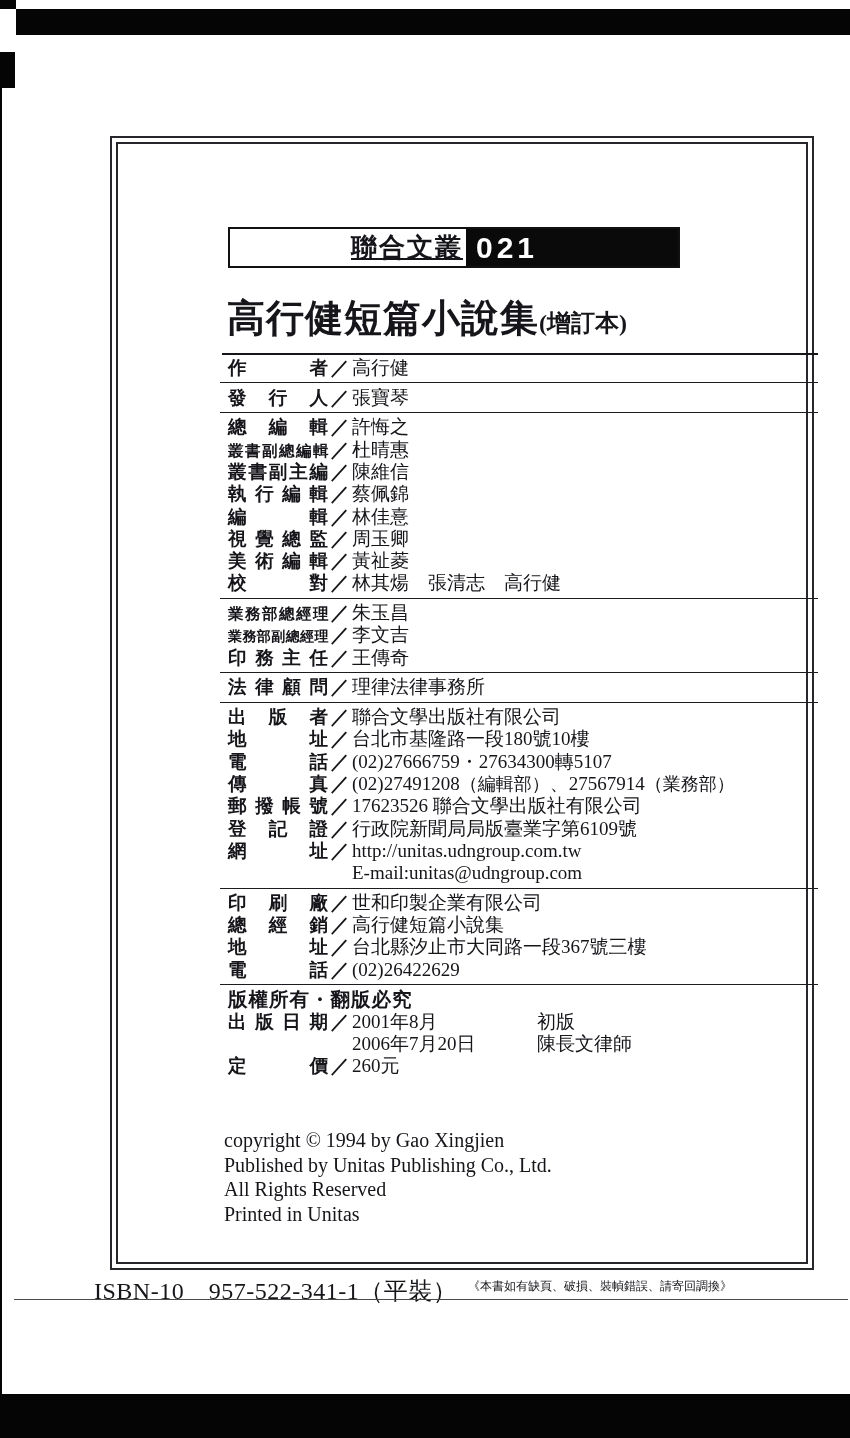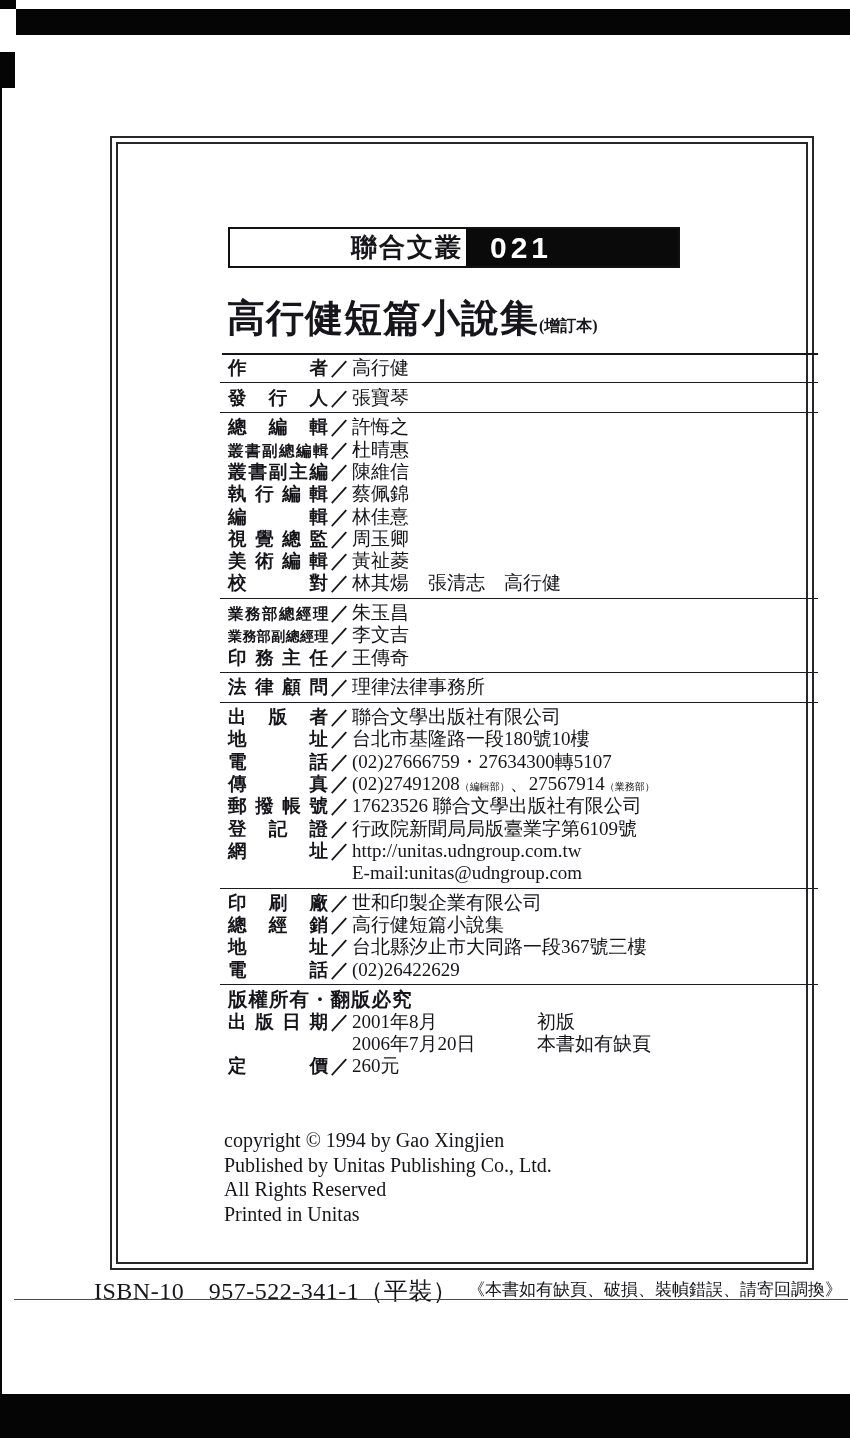--- a/index.html
+++ b/index.html
@@ -11,51 +11,51 @@
   .art{position:absolute;background:#050505;}
   
   .frame{position:absolute;left:110px;top:136px;width:704px;height:1134px;
     border:2px solid #26262b;box-sizing:border-box;}
   .frame-inner{position:absolute;left:4px;top:4px;right:4px;bottom:4px;
     border:2px solid #26262b;}
   
   .series-box{position:absolute;left:228px;top:227px;width:452px;height:41px;
     border:2.5px solid #111;box-sizing:border-box;display:flex;align-items:stretch;}
   .series-label{width:236px;display:flex;align-items:center;justify-content:flex-end;
-    font-family:"Liberation Sans",sans-serif;font-weight:600;font-size:26px;letter-spacing:2px;padding-right:3px;box-sizing:border-box;}
+    font-family:"Liberation Sans",sans-serif;font-weight:600;font-size:26px;letter-spacing:2px;padding-right:3px;box-sizing:border-box;text-decoration:underline;}
   .series-num{flex:1;background:#0a0a0a;color:#fff;display:flex;align-items:center;
-    font-family:"Liberation Sans",sans-serif;font-weight:700;font-size:30px;letter-spacing:4px;padding-left:24px;}
+    font-family:"Liberation Sans",sans-serif;font-weight:700;font-size:30px;letter-spacing:4px;padding-left:10px;}
   
   .book-title{position:absolute;left:227px;top:293px;white-space:nowrap;
     font-weight:900;font-size:38px;letter-spacing:1px;font-family:"Liberation Serif",serif;}
-  .title-suffix{font-size:16px;font-weight:600;letter-spacing:0;}
+  .title-suffix{font-size:24px;font-weight:600;letter-spacing:0;}
   .title-rule{position:absolute;left:222px;top:353px;width:596px;height:2px;background:#15151a;}
   
   .rows{position:absolute;left:228px;top:357px;width:590px;}
   .row{display:flex;align-items:baseline;line-height:22.3px;height:22.3px;white-space:nowrap;}
   .lbl{display:inline-flex;justify-content:space-between;width:100px;flex-shrink:0;
     font-family:"Liberation Sans",sans-serif;font-weight:700;font-size:18.5px;}
   .lbl.c6{font-size:15.5px;letter-spacing:-0.5px;}
   .lbl.c7{font-size:14px;letter-spacing:-0.5px;}
   .slash{width:24px;flex-shrink:0;text-align:center;font-weight:700;font-size:18.5px;
     font-family:"Liberation Sans",sans-serif;}
   .val{font-family:"Liberation Serif",serif;font-size:19px;}
-  .val .sm{font-size:10px;}
+  .val .sm{font-size:18px;}
   .indent{margin-left:124px;}
   .rule{border:none;border-top:1.7px solid #1b1b20;margin:3.2px 0 3.2px -8px;width:calc(100% + 8px);height:0;}
   .plain{font-family:"Liberation Sans",sans-serif;font-weight:700;font-size:19.5px;letter-spacing:1px;}
   .datecol{display:inline-block;width:185px;}
   
   .copyright{position:absolute;left:224px;top:1128px;font-size:20px;line-height:24.5px;
     font-family:"Liberation Serif",serif;}
   .copyright div{height:24.5px;}
   
   .isbn{position:absolute;left:94px;top:1275px;font-size:24px;letter-spacing:0.5px;
     font-family:"Liberation Serif",serif;white-space:nowrap;}
-  .notice{position:absolute;left:468px;top:1278px;font-size:17px;white-space:nowrap;
+  .notice{position:absolute;left:468px;top:1278px;font-size:12px;white-space:nowrap;
     font-family:"Liberation Serif",serif;}
   .bottom-rule{position:absolute;left:14px;top:1299px;width:834px;height:0;border-top:1.6px solid #4a4a4a;}
 </style>
 </head>
 <body>
 
 <div class="art" style="left:0;top:0;width:16px;height:9px;"></div>
 <div class="art" style="left:16px;top:9px;width:834px;height:26px;"></div>
 <div class="art" style="left:0;top:52px;width:15px;height:36px;"></div>
 <div class="art" style="left:0;top:88px;width:2px;height:1306px;"></div>
@@ -326,21 +326,21 @@
         <span>日</span>
         <span>期</span>
       </div>
       <div class="slash">／</div>
       <div class="val datecol">2001年8月</div>
       <div class="val">初版</div>
     </div>
     <div class="row">
       <div class="indent"></div>
       <div class="val datecol">2006年7月20日</div>
-      <div class="val">本書如有缺頁</div>
+      <div class="val">陳長文律師</div>
     </div>
     <div class="row">
       <div class="lbl">
         <span>定</span>
         <span>價</span>
       </div>
       <div class="slash">／</div>
       <div class="val">260元</div>
     </div>
   </div>

